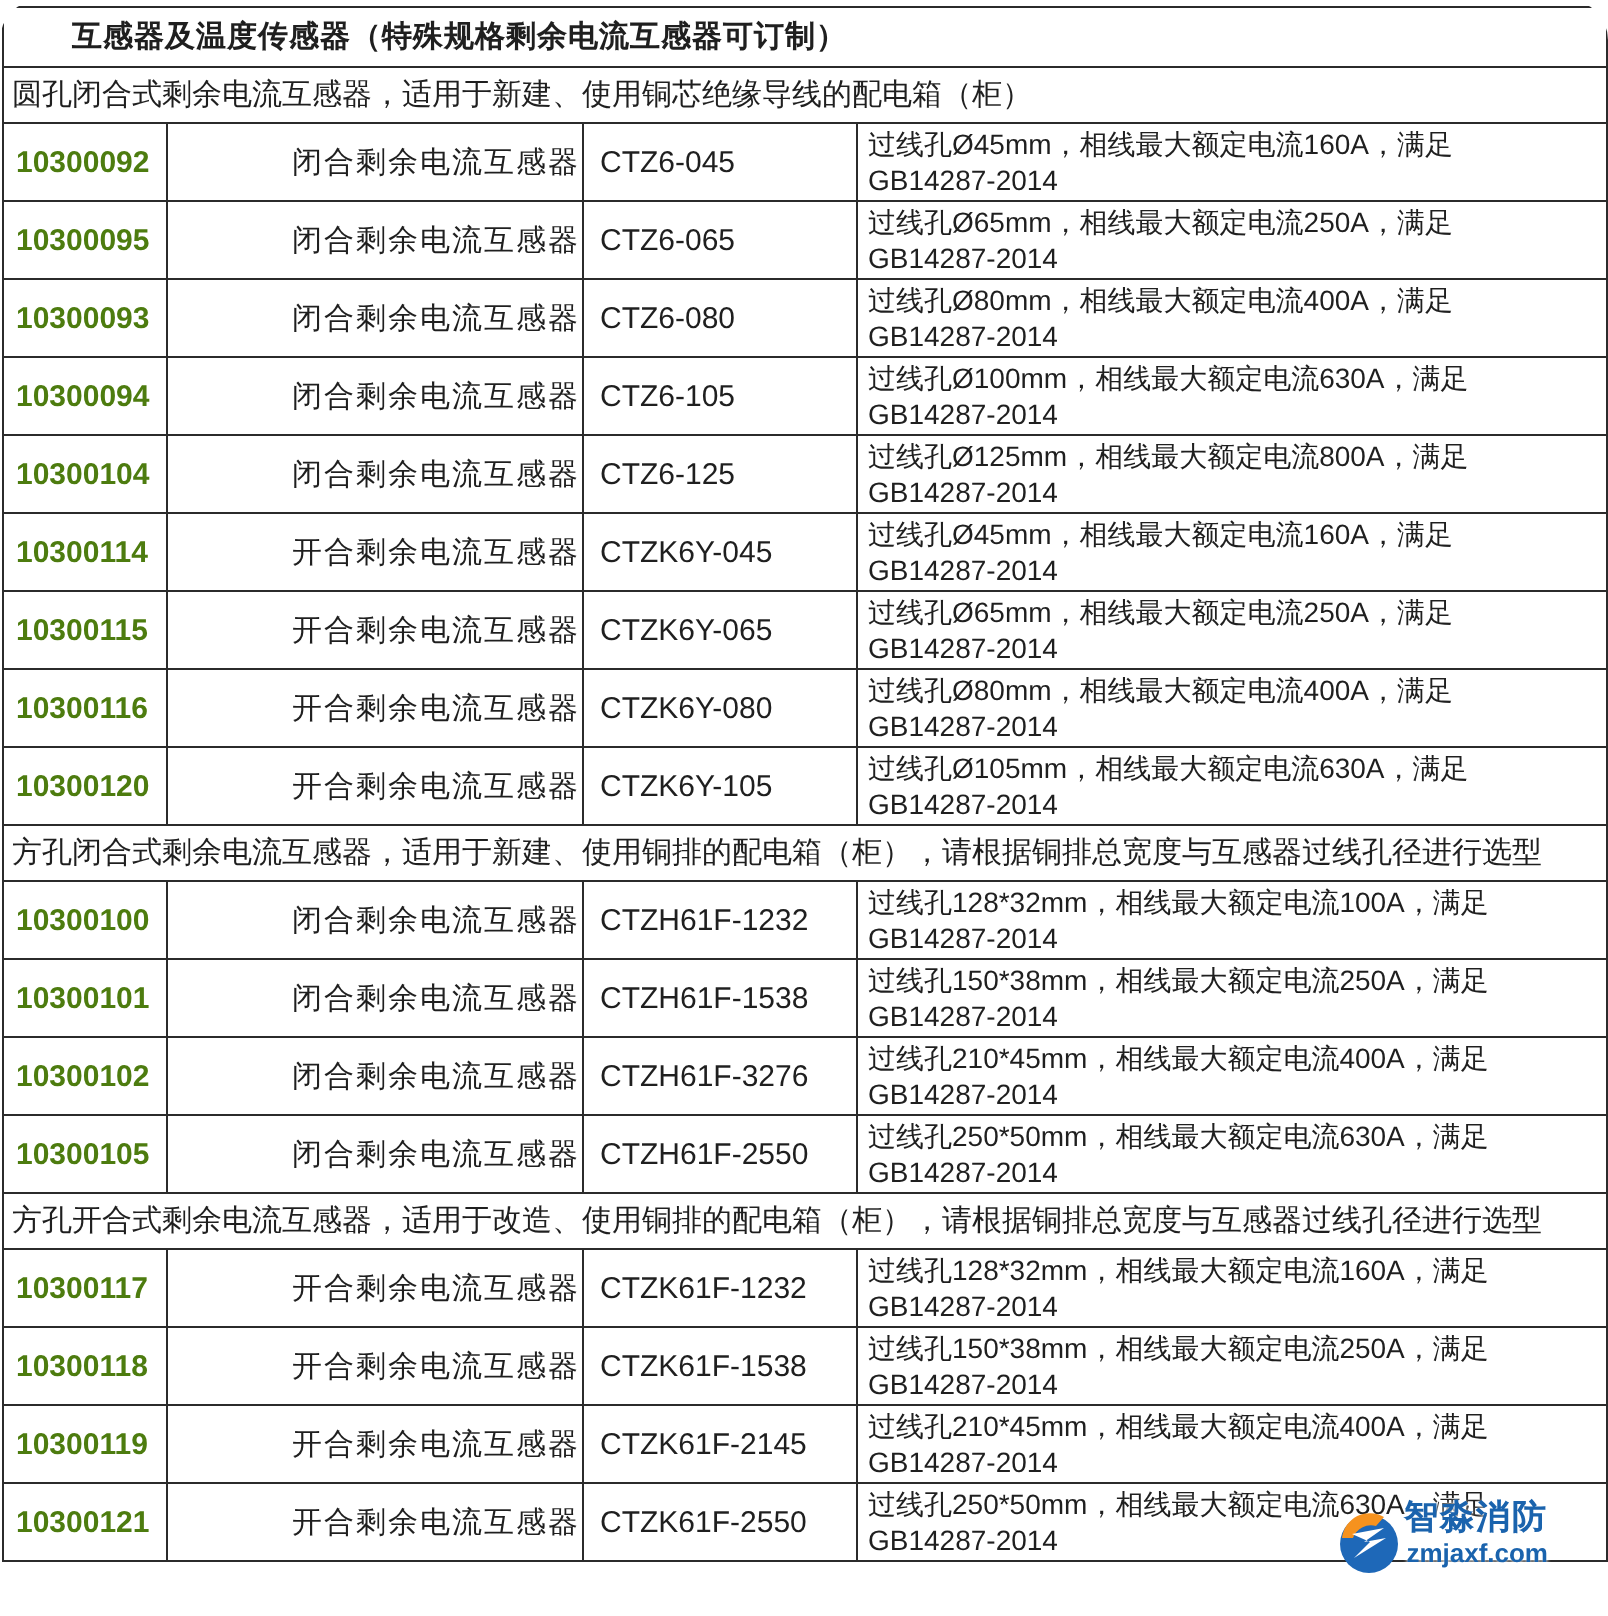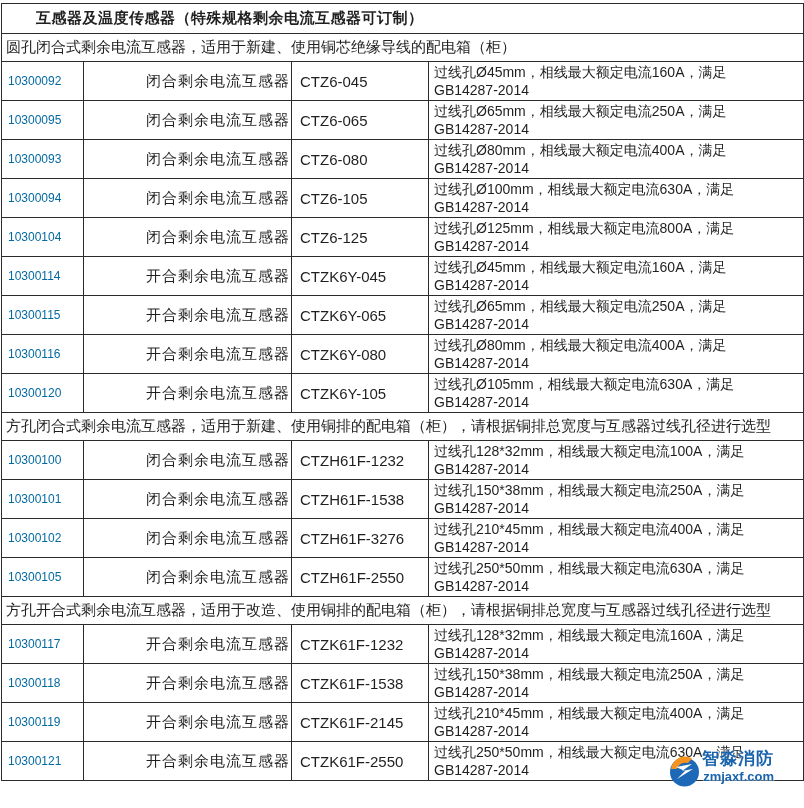--- a/index.html
+++ b/index.html
@@ -2,21 +2,21 @@
 <html><head>
 <meta charset="utf-8">
 <style>
   * { box-sizing: border-box; }
   html, body {
     margin: 0; padding: 0;
     width: 804px; height: 808px;
     background: #ffffff;
     font-family: "Liberation Sans", "DejaVu Sans", sans-serif;
   }
-  .page { position: relative; width: 804px; height: 808px; overflow: hidden; }
+  .page { position: relative; width: 804px; height: 808px; overflow: hidden; border-radius: 20px; }
 
   table.catalog {
     border-collapse: collapse;
     table-layout: fixed;
     width: 802px;
     margin: 3px 0 0 1px;
   }
   table.catalog td {
     border: 1px solid #2b2b2b;
     color: #1f1f1f;
@@ -30,21 +30,21 @@
     height: 30px;
     padding: 2px 4px 2px 34px;
     letter-spacing: 0.5px;
   }
   tr.section-row td {
     font-size: 15px;
     height: 28px;
     padding: 2px 4px 2px 4px;
   }
   tr.data-row { height: 38px; }
-  tr.data-row td.code  { font-size: 12px; padding-left: 6px; color: #0369a1; }
+  tr.data-row td.code  { font-size: 15px; padding-left: 6px; color: #4d7c0f; font-weight: bold; }
   tr.data-row td.name  { font-size: 15px; padding-left: 8px; letter-spacing: 1px; text-align: right; }
   tr.data-row td.model { font-size: 15px; padding-left: 8px; }
   tr.data-row td.spec  { font-size: 14px; padding: 1px 3px 1px 5px; line-height: 18px; }
   .spec-line { display: block; white-space: nowrap; }
 
   .watermark {
     position: absolute;
     left: 668px; top: 749px;
     width: 132px; height: 46px;
     pointer-events: none;

